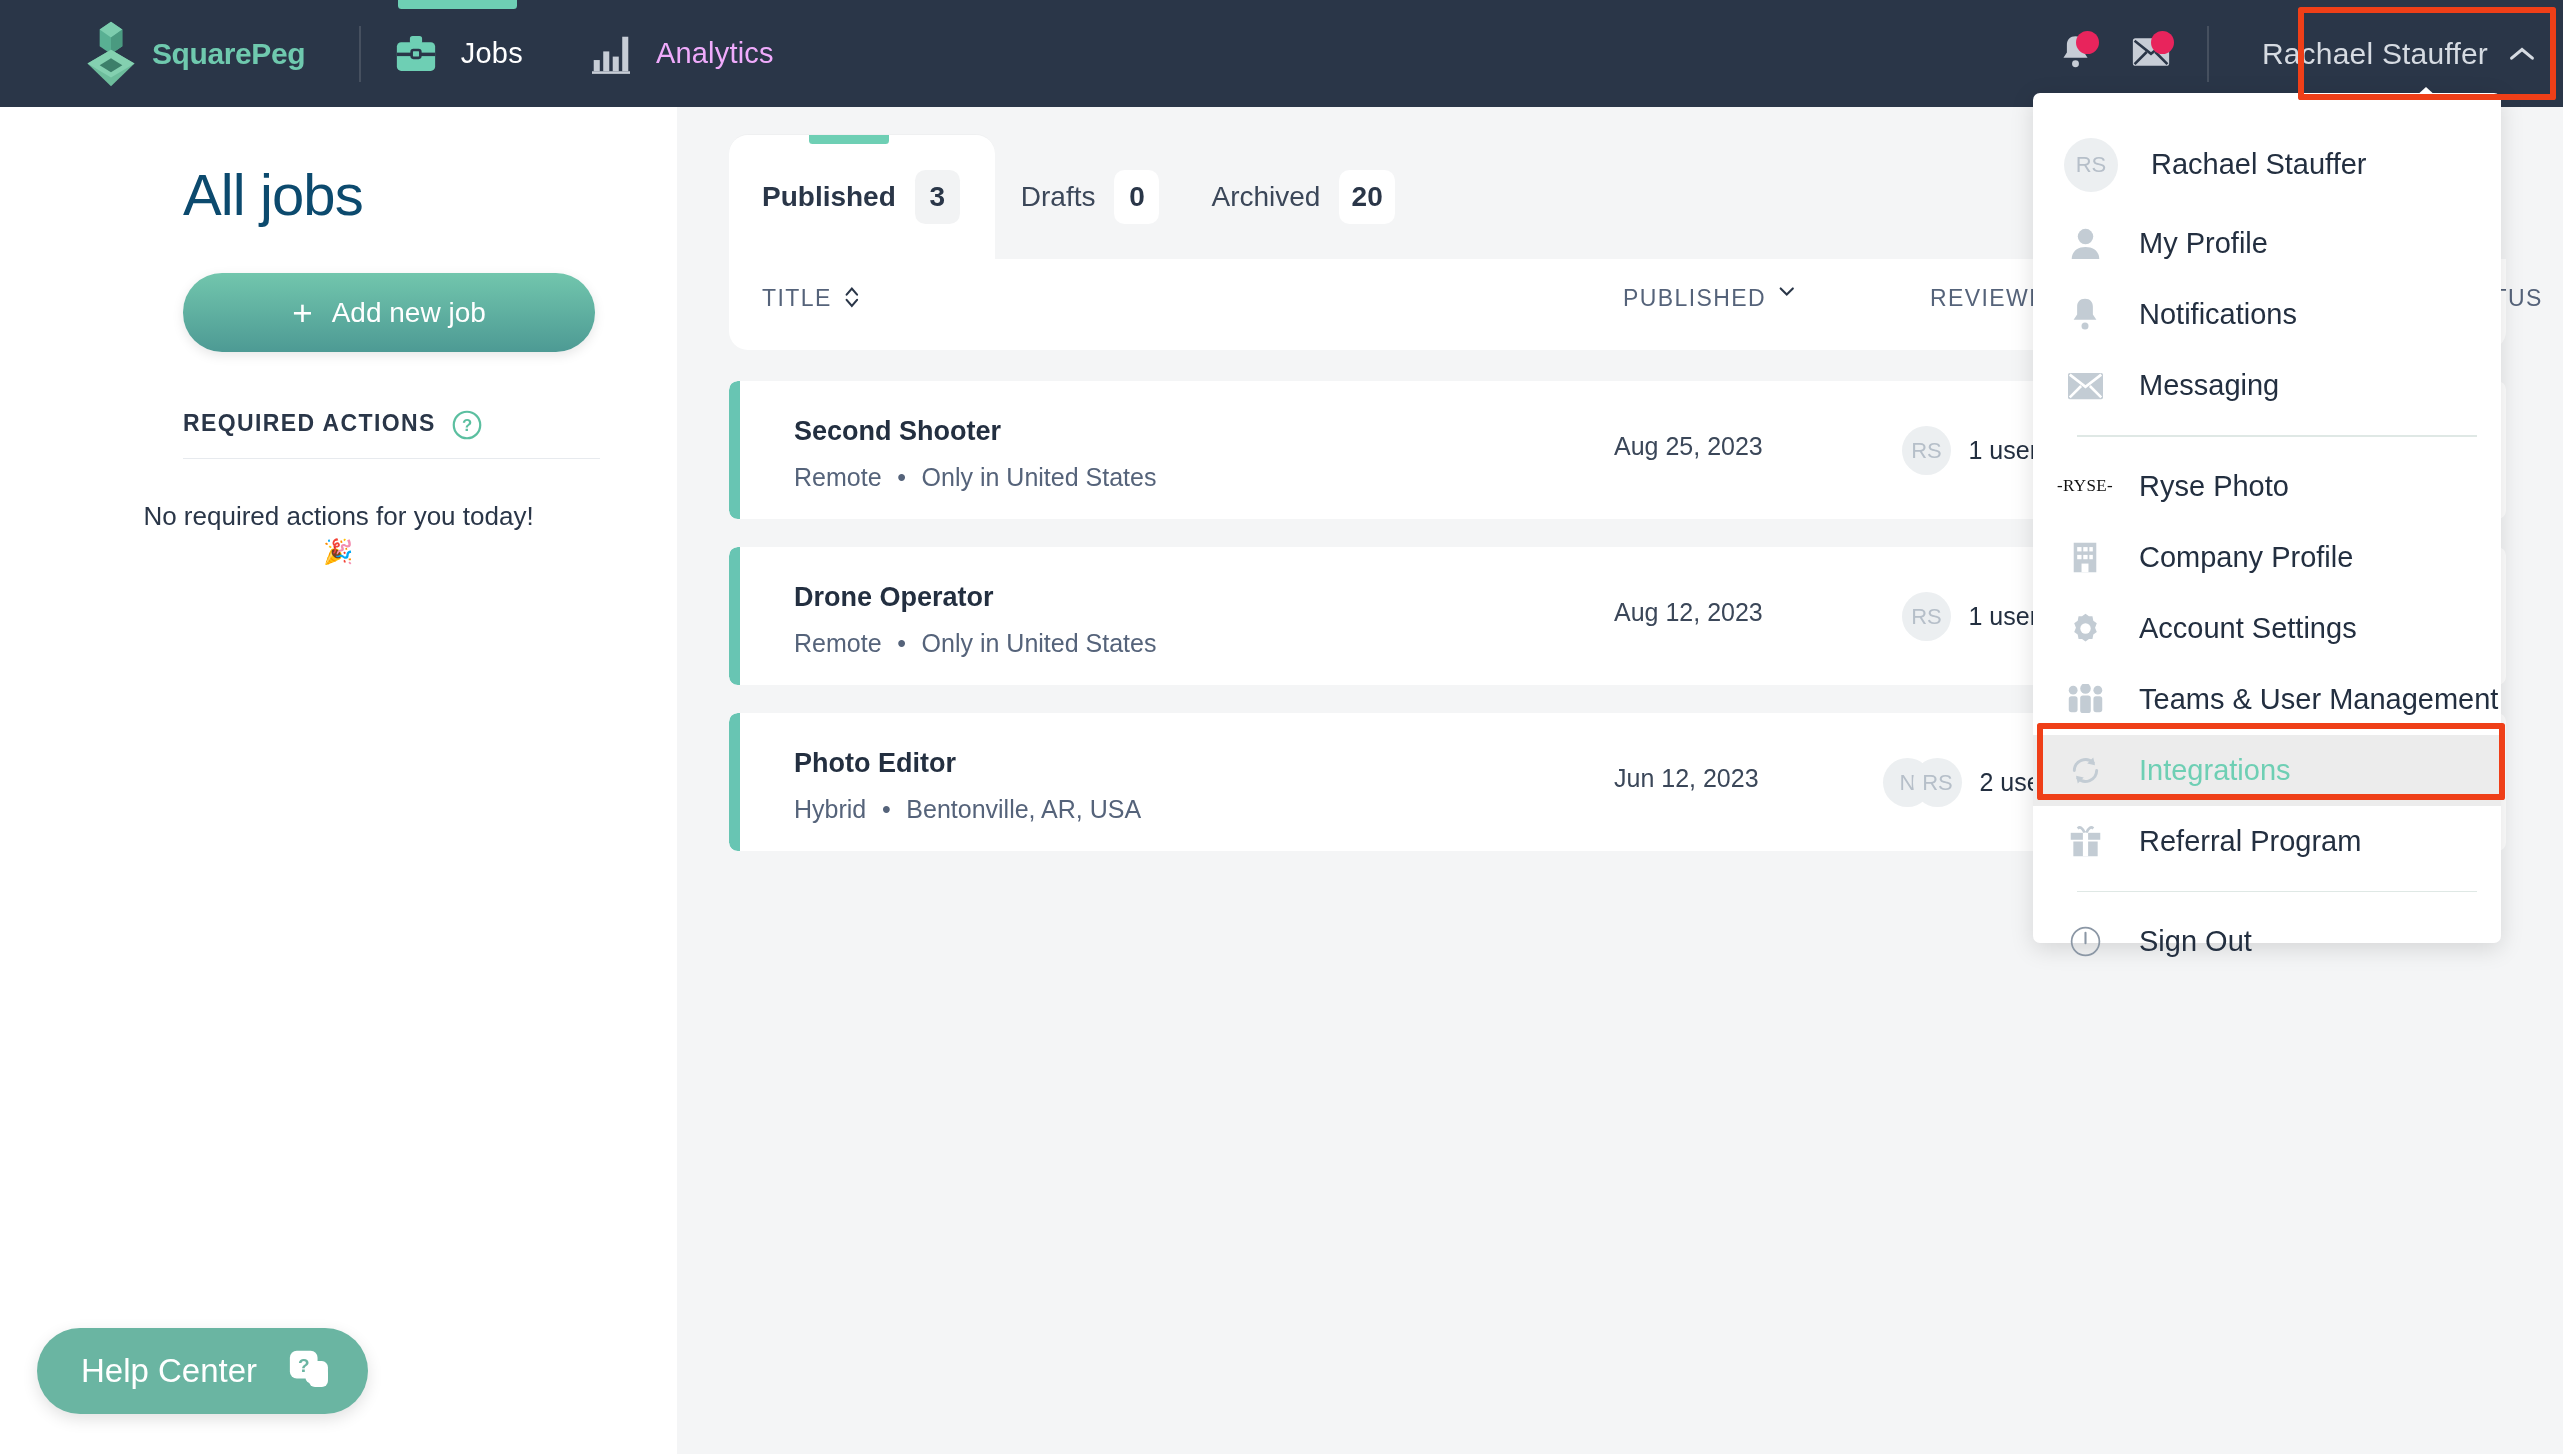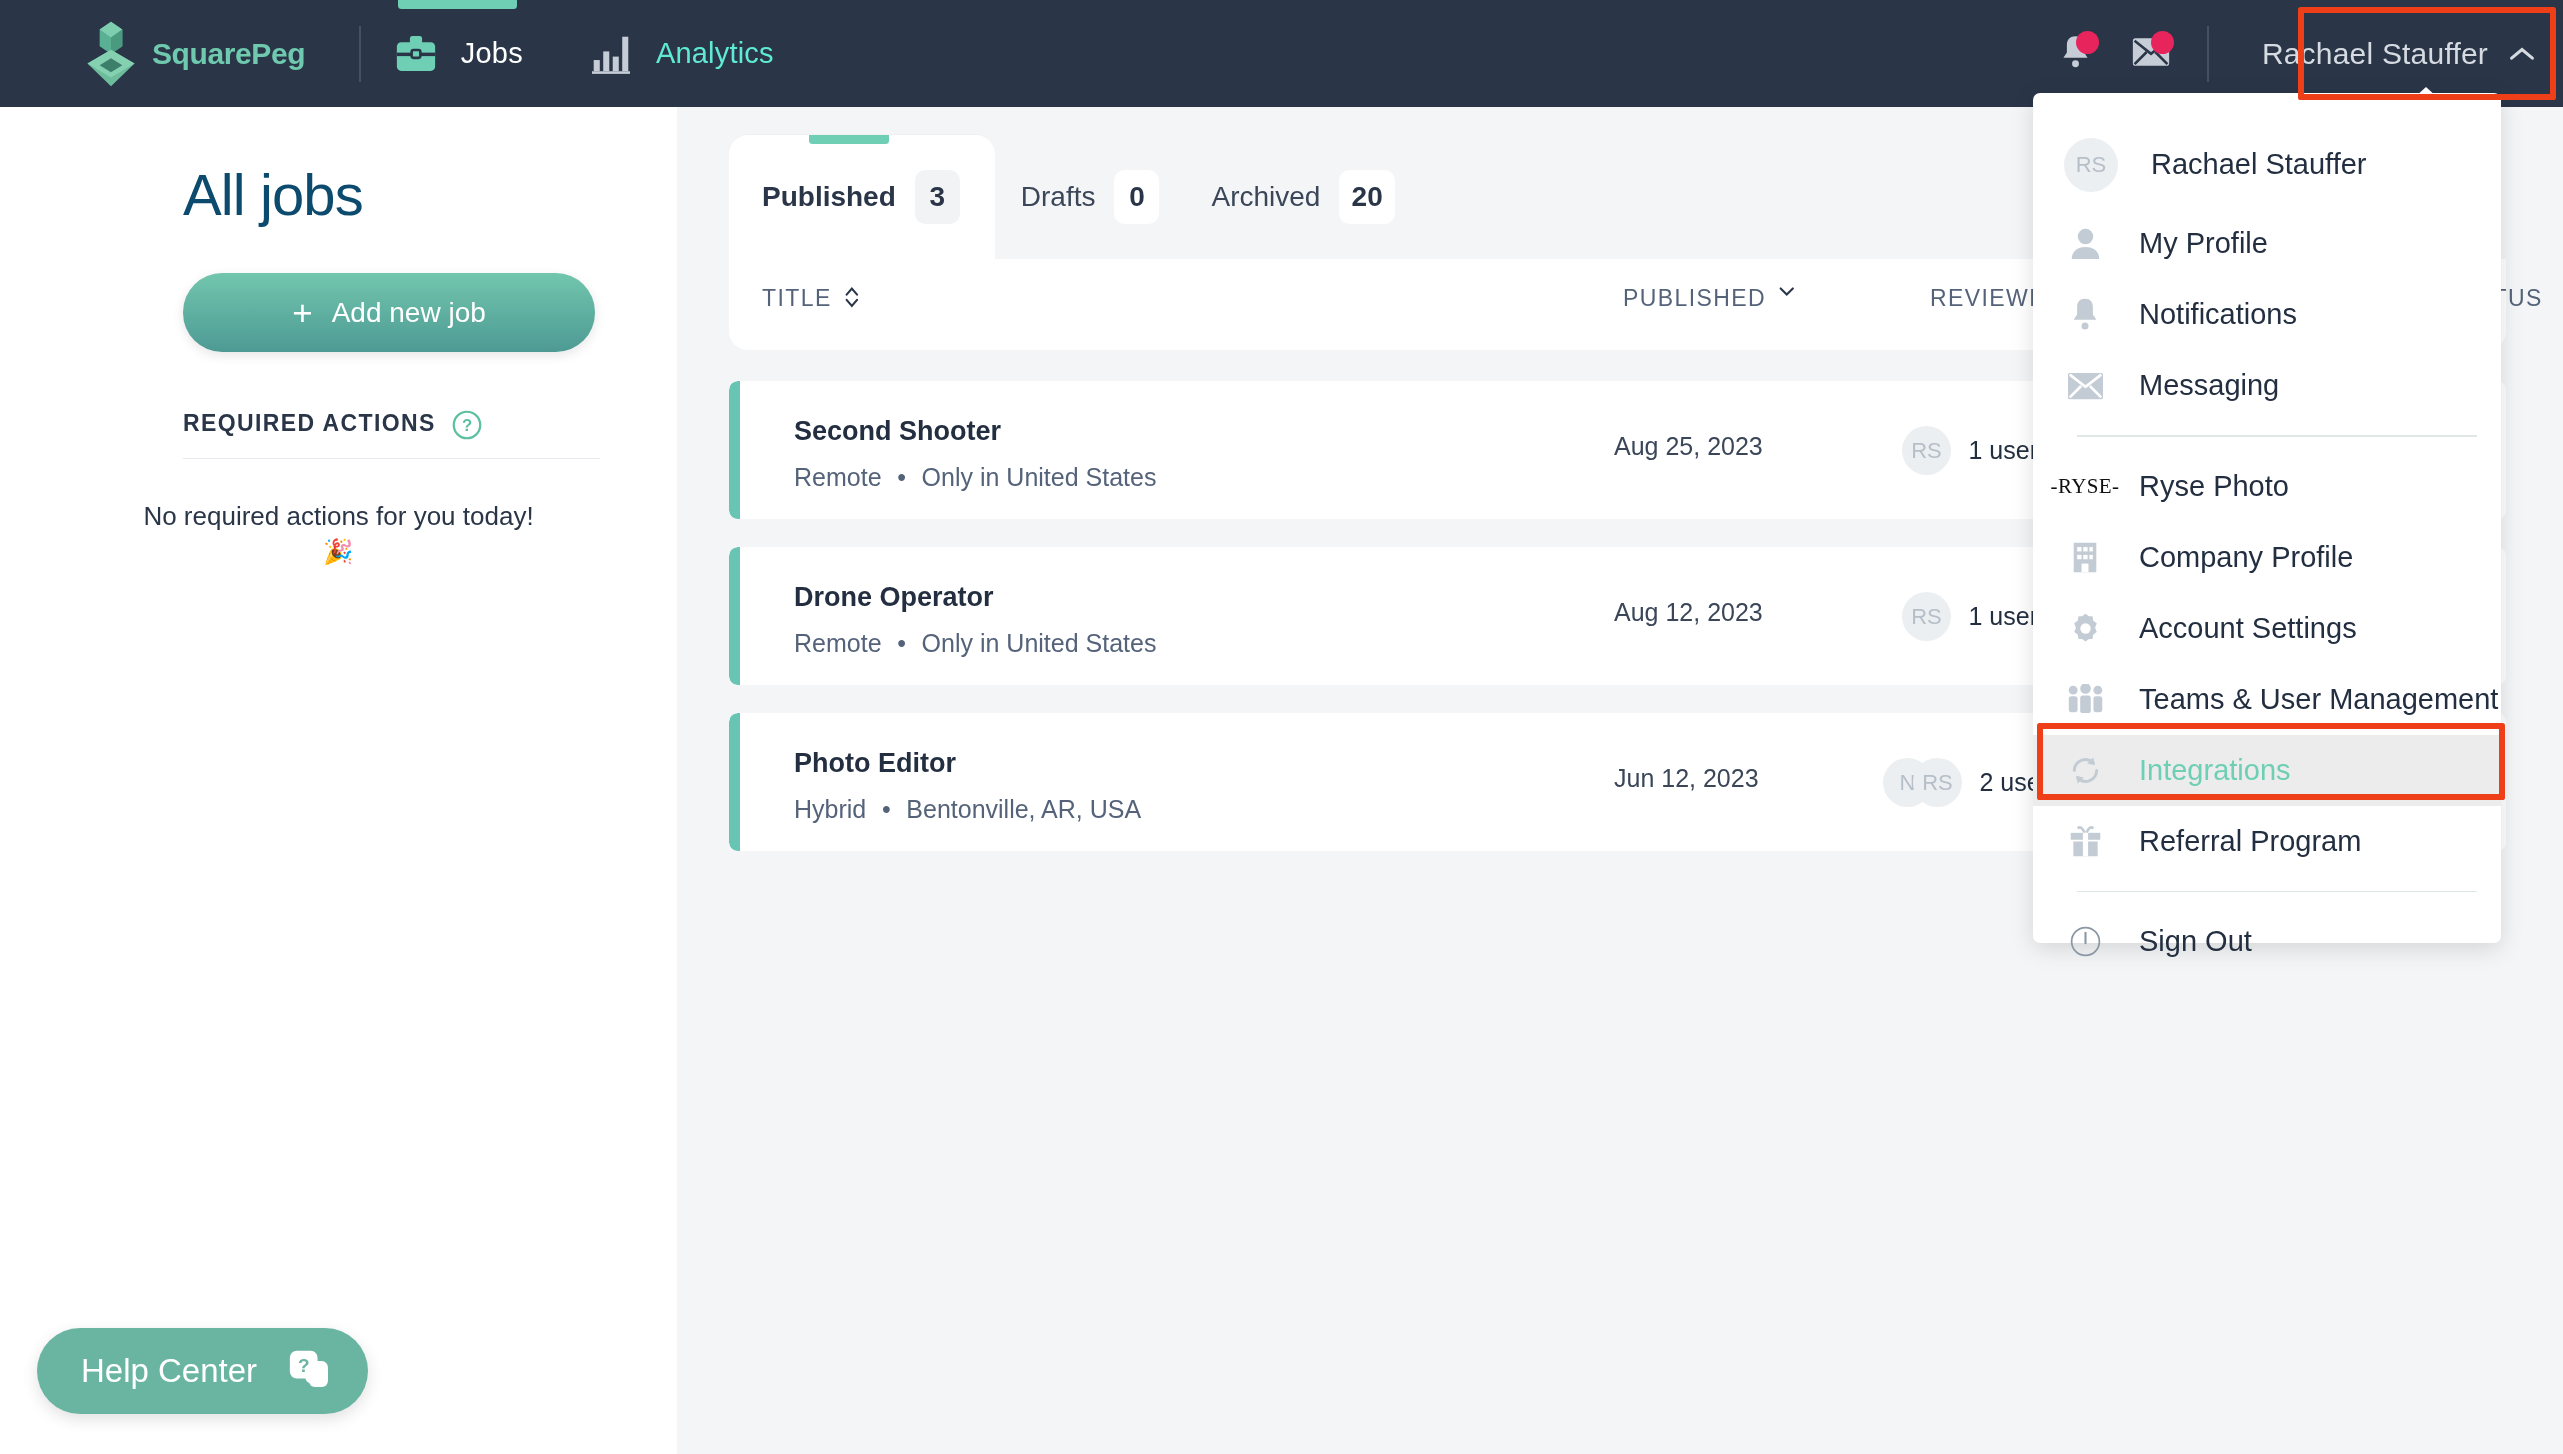--- a/index.html
+++ b/index.html
@@ -30,21 +30,21 @@
   }
   .nav-item {
     display: flex; align-items: center;
     height: 107px; padding: 0 33px; position: relative;
     cursor: pointer;
   }
   .nav-item .nav-ico { width: 44px; display: flex; justify-content: center; }
   .nav-item .nav-label {
     margin-left: 23px; font-size: 29px; color: #ffffff; letter-spacing: 0.2px;
   }
-  .nav-item.inactive .nav-label { color: #5eead4; text-align: right; }
+  .nav-item.inactive .nav-label { color: #f0abfc; text-align: right; }
   .nav-active-bar {
     position: absolute; top: 0; left: 37px; width: 119px; height: 8.7px;
     background: #6ecfb4; border-radius: 0 0 3.5px 3.5px;
   }
 
   .topnav-right {
     margin-left: auto; display: flex; align-items: center; height: 107px;
   }
   .icon-btn {
     position: relative; width: 75px; height: 107px;
@@ -236,21 +236,21 @@
   }
   .dd-item .dd-label {
     margin-left: 33px; font-size: 29px; color: #232f40; white-space: nowrap;
   }
   .dd-item.highlighted { background: #ececec; }
   .dd-item.highlighted .dd-label { color: #6ecfb4; }
   .dd-sep {
     margin: 14px 24.4px 14px 44px; height: 1.7px; background: #dfe8e5;
   }
   .ryse-logo {
-    font-family: "Liberation Serif", serif; font-size: 21px; color: #101010;
+    font-family: "Liberation Serif", serif; font-size: 17px; color: #101010;
     letter-spacing: 0.4px; white-space: nowrap;
   }
   .hl-box-integrations {
     position: absolute; left: 2037px; top: 723px;
     width: 468px; height: 77px;
     border: 6.1px solid #ef3f18; border-radius: 2.6px;
     pointer-events: none; z-index: 60;
   }
 </style>
 </head>

